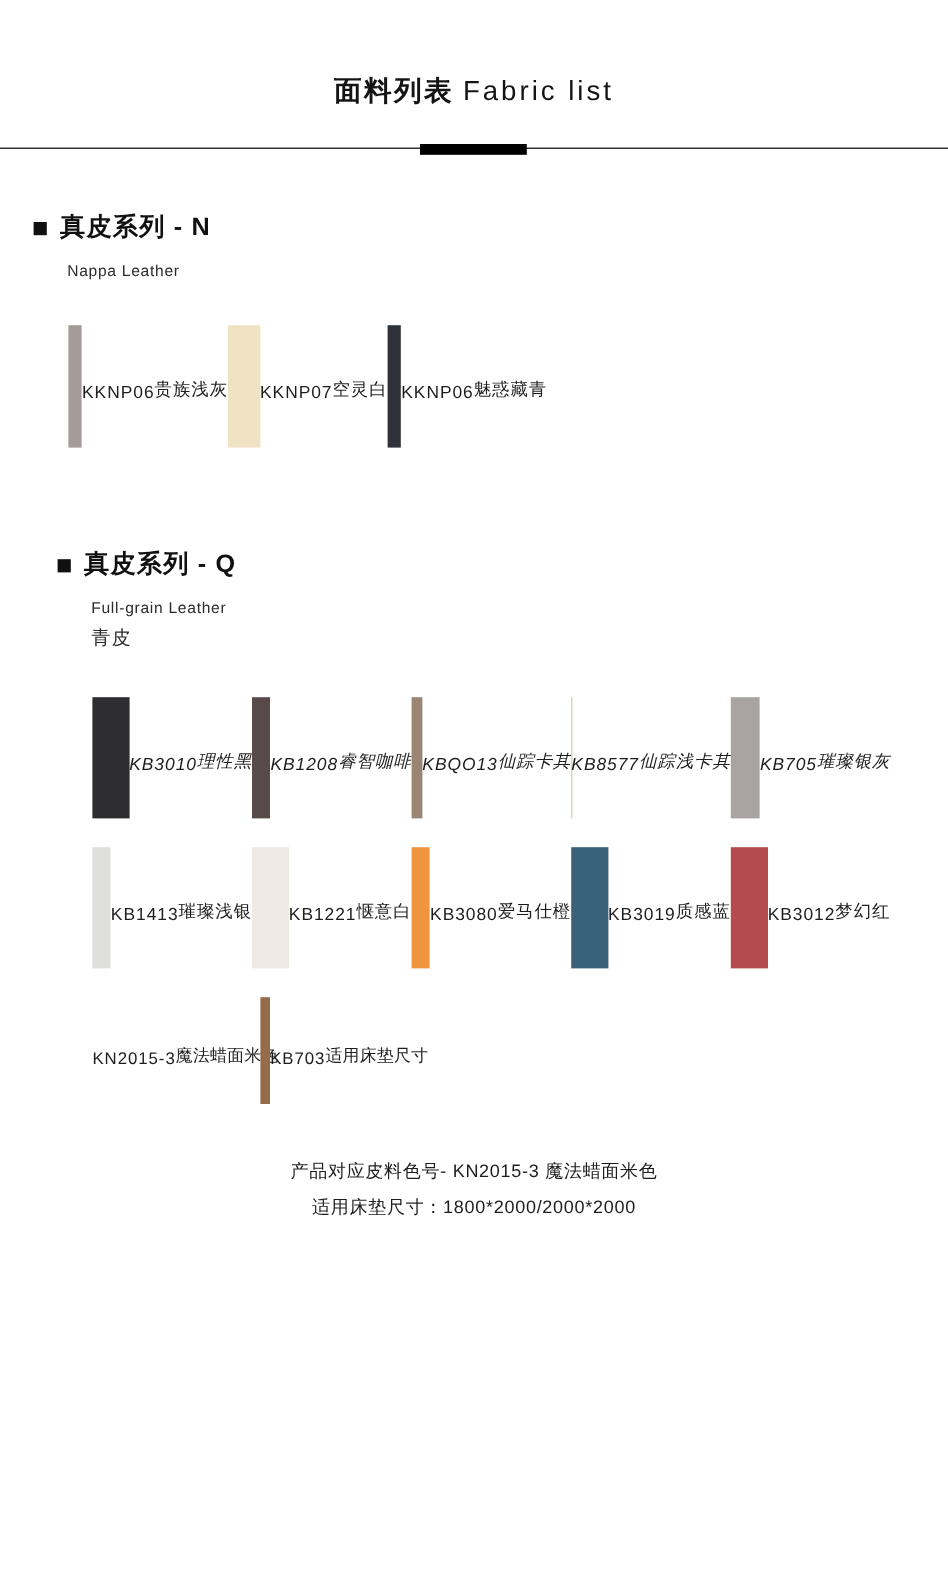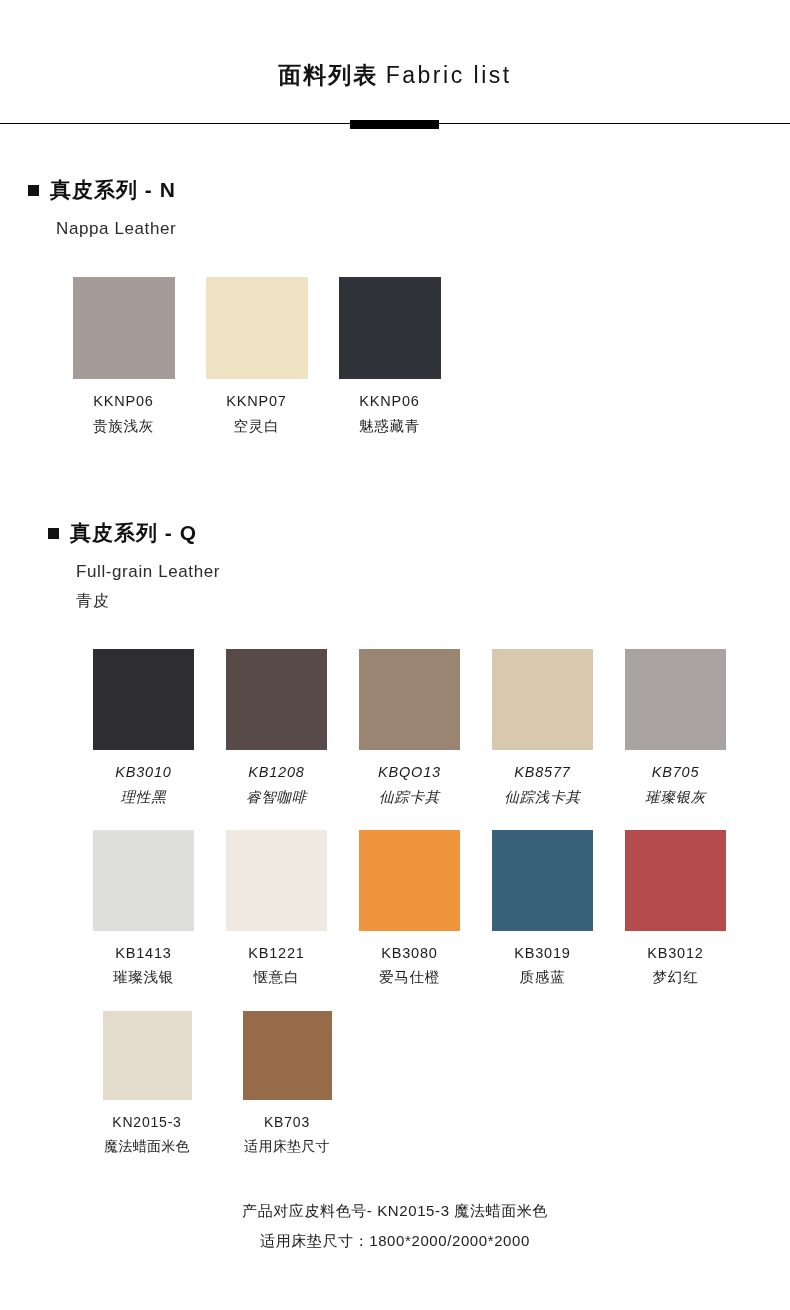--- a/index.html
+++ b/index.html
@@ -87,21 +87,21 @@
     font-weight: 700;
     letter-spacing: 1px;
     color: #111111;
     line-height: 1.1;
   }
   .section-sub {
     margin-left: 28px;
     margin-top: 15px;
   }
   .section-sub-en {
-    font-size: 17px;
+    font-size: 13px;
     font-weight: 400;
     letter-spacing: 0.6px;
     color: #2b2b2b;
     line-height: 1.5;
   }
   .section-sub-cn {
     font-size: 16px;
     font-weight: 400;
     letter-spacing: 1px;
     color: #2b2b2b;
@@ -115,21 +115,21 @@
     margin-left: 29px;
   }
   .row-n        { margin-top: 36px; }
   .row-q-1      { margin-top: 36px; font-style: italic; }
   .row-q-2      { margin-top: 24px; }
   .row-q-3      { margin-top: 24px; }
 
   .swatch-cell {
     width: 133px;
     display: flex;
-    flex-direction: column;
+    flex-direction: row;
     align-items: center;
   }
   .swatch-cell.wide { width: 140px; }
 
   .swatch-chip {
     width: 102px;
     height: 102px;
     display: block;
   }
   .swatch-chip.q  { width: 101px; height: 101px; }

